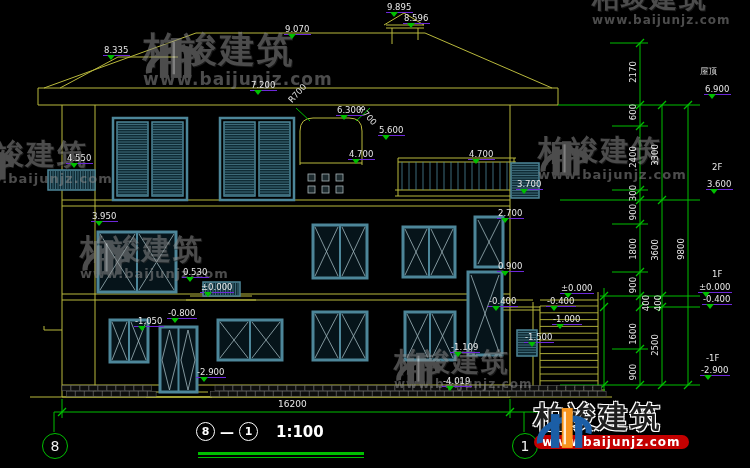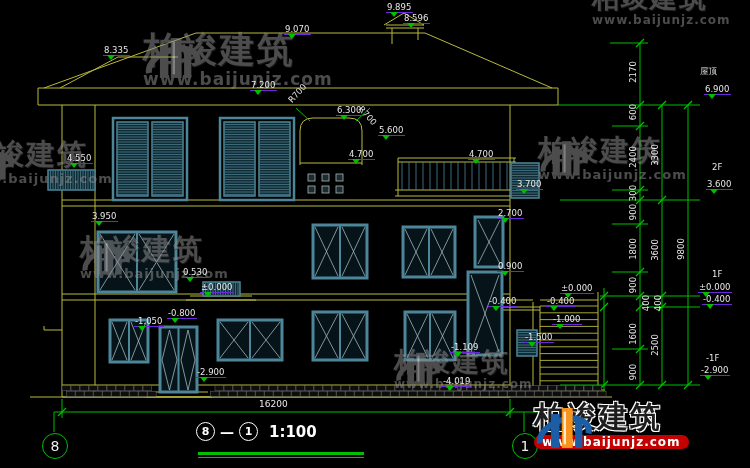--- a/index.html
+++ b/index.html
@@ -21,21 +21,21 @@
   .wm .url{color:#8a8a8a;font-weight:bold;letter-spacing:1px;margin-top:3px;}
   .wm.color{opacity:1;z-index:6;}
   .wm.color .brand{color:#1d1d1d;text-shadow:-1px -1px 0 #fff,1px -1px 0 #fff,-1px 1px 0 #fff,1px 1px 0 #fff;}
   .wm.color .url{background:#c40000;color:#fff;border-radius:7px;padding:1px 8px;text-shadow:none;}
   
   #titleblock{position:absolute;left:196px;top:422px;z-index:5;color:#fff;
               display:flex;align-items:center;gap:5px;}
   .circ{display:inline-block;width:17px;height:17px;border:1.6px solid #fff;border-radius:50%;
         text-align:center;line-height:17px;font-size:11px;font-weight:bold;color:#fff;}
   #title-name{font-size:19px;font-weight:bold;letter-spacing:1px;}
-  #title-scale{font-size:15px;font-weight:bold;margin-left:6px;text-align:center;}
+  #title-scale{font-size:15px;font-weight:bold;margin-left:13px;text-align:center;}
   .tdash{font-size:14px;font-weight:bold;}
   .underline1{position:absolute;left:198px;top:452px;width:166px;height:3px;background:#00bf00;z-index:5;}
   .underline2{position:absolute;left:198px;top:457px;width:166px;height:1px;background:#00bf00;z-index:5;}
   
   .bubble{position:absolute;width:24px;height:24px;border:1.5px solid #00bf00;border-radius:50%;
           color:#eee;font-size:14px;text-align:center;line-height:24px;z-index:5;}
 </style>
 </head>
 <body>
 
@@ -672,14 +672,14 @@
     <span class="tdash">—</span>
     <span class="circ">1</span>
     <span id="title-scale">1:100</span>
   </div>
   <div class="underline1"></div>
   <div class="underline2"></div>
 
   <div class="bubble" style="left:42px;top:433px;">8</div>
   <div class="bubble" style="left:512px;top:433px;">1</div>
 
-  <div class="lbl" style="left:259px;top:399px;font-size:9px;">16200</div>
+  <div class="lbl" style="left:278px;top:399px;font-size:9px;">16200</div>
 </div>
 
 </body></html>

